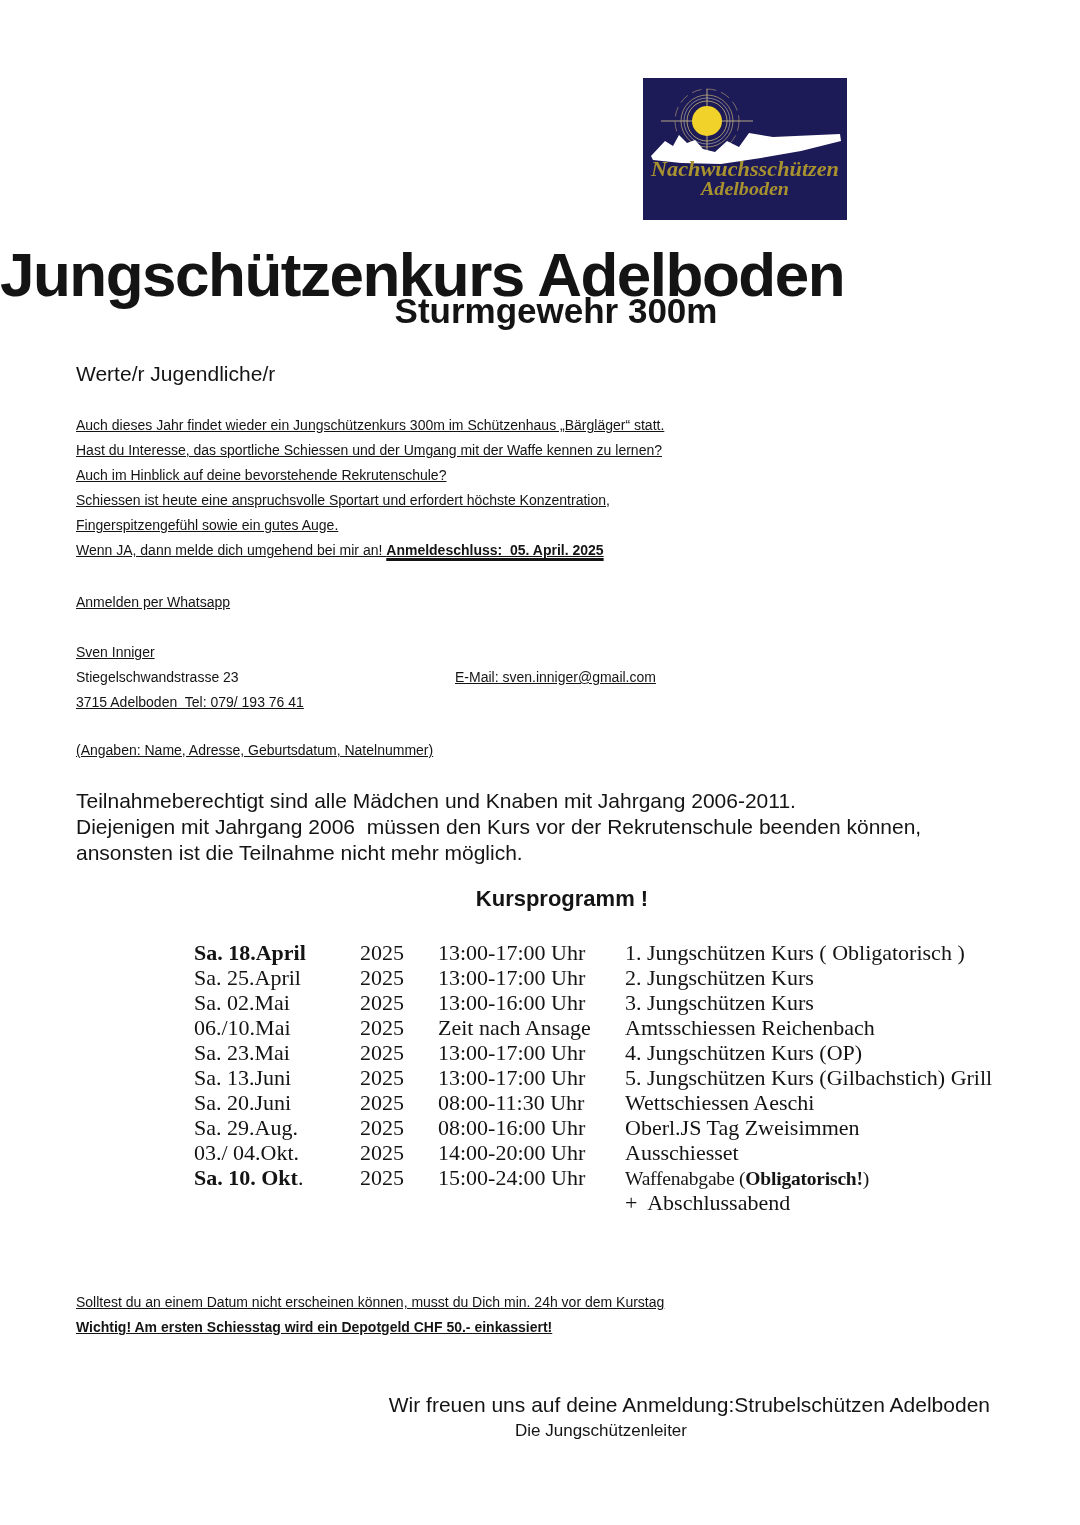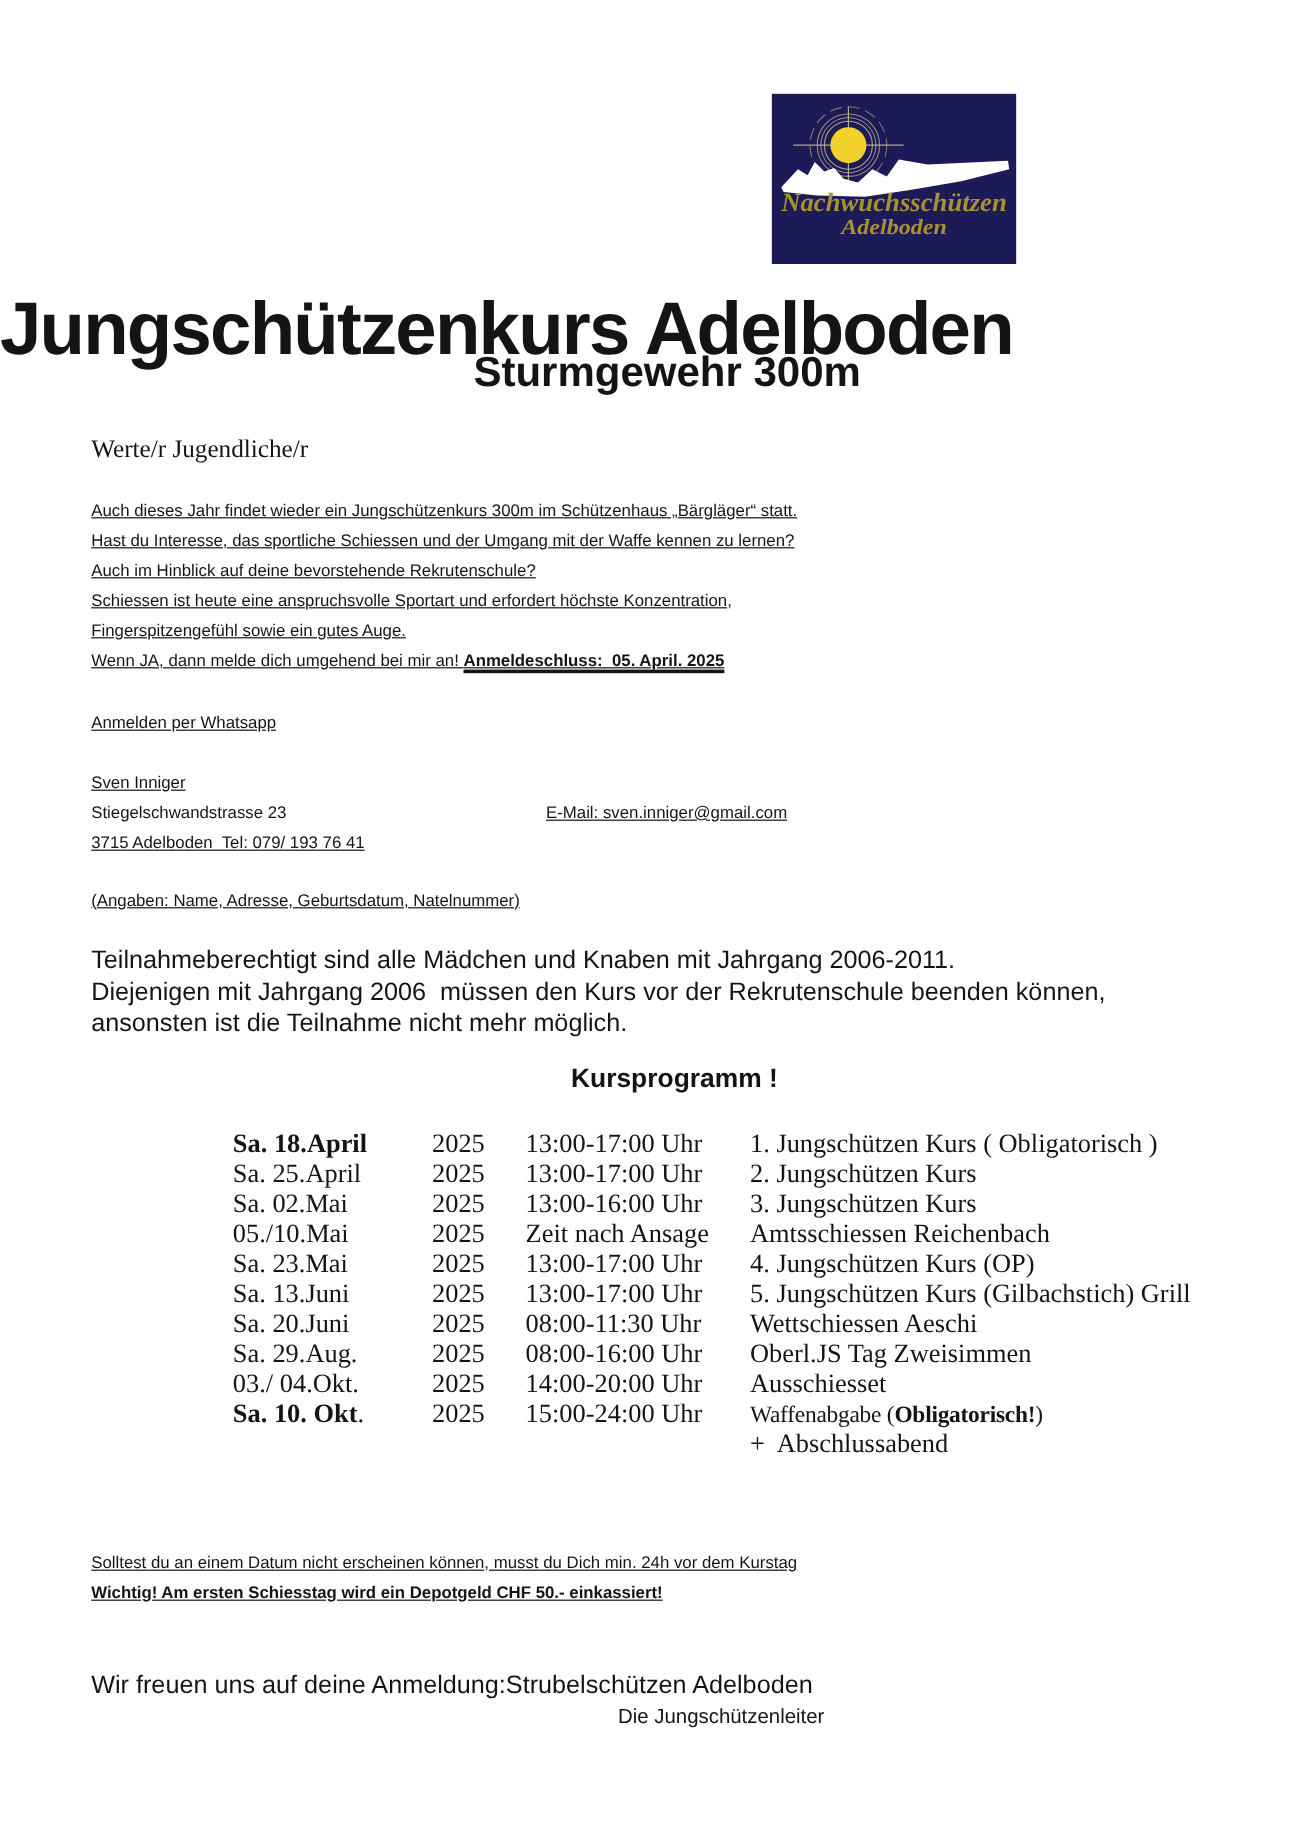--- a/index.html
+++ b/index.html
@@ -23,21 +23,21 @@
                  font-size:22px; font-weight:bold; white-space:pre; }
 
   .ktable { left:194px; top:940px; font-family:"Liberation Serif", serif; }
   .trow { height:25px; line-height:25px; font-size:22px; white-space:pre; }
   .tc1 { display:inline-block; width:166px; }
   .tc2 { display:inline-block; width:78px; }
   .tc3 { display:inline-block; width:187px; }
   .tc4 { display:inline-block; }
   .cond { font-size:19.5px; letter-spacing:-0.2px; }
 
-  .farewell { left:76px; top:1392px; width:914px; display:flex; justify-content:flex-start;
+  .farewell { left:76px; top:1392px; width:914px; display:flex; justify-content:flex-end;
               font-size:21px; line-height:25px; white-space:pre; }
   .farewell2 { left:0; right:0; top:1418px; text-align:center; padding-left:122px;
                font-size:17px; line-height:25px; white-space:pre; }
 </style>
 </head>
 <body>
 
 <div class="page">
 
   <div class="abs logo-wrap">
@@ -54,21 +54,21 @@
       </g>
       <polygon fill="#ffffff" points="8,78 22,63 30,68 36,57 44,65 52,62 60,71 72,74 84,63 96,69 106,55 130,59 197,56 198,63 158,73 118,80 78,86 38,85 10,82"></polygon>
       <text x="102" y="98" text-anchor="middle" font-family="Liberation Serif, serif" font-style="italic" font-weight="bold" font-size="22" fill="#a7922f" textLength="188" lengthAdjust="spacingAndGlyphs">Nachwuchsschützen</text>
       <text x="102" y="117" text-anchor="middle" font-family="Liberation Serif, serif" font-style="italic" font-weight="bold" font-size="18" fill="#a7922f" textLength="88" lengthAdjust="spacingAndGlyphs">Adelboden</text>
     </svg>
   </div>
 
   <div class="abs title">Jungschützenkurs Adelboden</div>
   <div class="abs subtitle">Sturmgewehr 300m</div>
 
-  <div class="abs" style="left:76px; top:361px;font-family:Liberation Serif, serif;">
+  <div class="abs" style="left:76px; top:361px;">
     <div class="line26">Werte/r Jugendliche/r</div>
   </div>
 
   <div class="abs" style="left:76px; top:413px;">
     <div class="line">Auch dieses Jahr findet wieder ein Jungschützenkurs 300m im Schützenhaus „Bärgläger“ statt.</div>
     <div class="line">Hast du Interesse, das sportliche Schiessen und der Umgang mit der Waffe kennen zu lernen?</div>
     <div class="line">Auch im Hinblick auf deine bevorstehende Rekrutenschule?</div>
     <div class="line">Schiessen ist heute eine anspruchsvolle Sportart und erfordert höchste Konzentration,</div>
     <div class="line">Fingerspitzengefühl sowie ein gutes Auge.</div>
     <div class="line"><span>Wenn JA, dann melde dich umgehend bei mir an! </span><span class="b ul">Anmeldeschluss:  05. April. 2025</span></div>
@@ -93,21 +93,21 @@
     <div class="line26">Diejenigen mit Jahrgang 2006  müssen den Kurs vor der Rekrutenschule beenden können,</div>
     <div class="line26">ansonsten ist die Teilnahme nicht mehr möglich.</div>
   </div>
 
   <div class="abs kursheading">Kursprogramm !</div>
 
   <div class="abs ktable">
     <div class="trow"><span class="tc1 b">Sa. 18.April</span><span class="tc2">2025</span><span class="tc3">13:00-17:00 Uhr</span><span class="tc4">1. Jungschützen Kurs ( Obligatorisch )</span></div>
     <div class="trow"><span class="tc1">Sa. 25.April</span><span class="tc2">2025</span><span class="tc3">13:00-17:00 Uhr</span><span class="tc4">2. Jungschützen Kurs</span></div>
     <div class="trow"><span class="tc1">Sa. 02.Mai</span><span class="tc2">2025</span><span class="tc3">13:00-16:00 Uhr</span><span class="tc4">3. Jungschützen Kurs</span></div>
-    <div class="trow"><span class="tc1">05./10.Mai</span><span class="tc2">2025</span><span class="tc3">Zeit nach Ansage</span><span class="tc4">Amtsschiessen Reichenbach</span></div>
+    <div class="trow"><span class="tc1">06./10.Mai</span><span class="tc2">2025</span><span class="tc3">Zeit nach Ansage</span><span class="tc4">Amtsschiessen Reichenbach</span></div>
     <div class="trow"><span class="tc1">Sa. 23.Mai</span><span class="tc2">2025</span><span class="tc3">13:00-17:00 Uhr</span><span class="tc4">4. Jungschützen Kurs (OP)</span></div>
     <div class="trow"><span class="tc1">Sa. 13.Juni</span><span class="tc2">2025</span><span class="tc3">13:00-17:00 Uhr</span><span class="tc4">5. Jungschützen Kurs (Gilbachstich) Grill</span></div>
     <div class="trow"><span class="tc1">Sa. 20.Juni</span><span class="tc2">2025</span><span class="tc3">08:00-11:30 Uhr</span><span class="tc4">Wettschiessen Aeschi</span></div>
     <div class="trow"><span class="tc1">Sa. 29.Aug.</span><span class="tc2">2025</span><span class="tc3">08:00-16:00 Uhr</span><span class="tc4">Oberl.JS Tag Zweisimmen</span></div>
     <div class="trow"><span class="tc1">03./ 04.Okt.</span><span class="tc2">2025</span><span class="tc3">14:00-20:00 Uhr</span><span class="tc4">Ausschiesset</span></div>
     <div class="trow"><span class="tc1"><span class="b">Sa. 10. Okt</span><span>.</span></span><span class="tc2">2025</span><span class="tc3">15:00-24:00 Uhr</span><span class="tc4 cond"><span>Waffenabgabe (</span><span class="b">Obligatorisch!</span><span>)</span></span></div>
     <div class="trow"><span class="tc1"></span><span class="tc2"></span><span class="tc3"></span><span class="tc4">+  Abschlussabend</span></div>
   </div>
 
   <div class="abs" style="left:76px; top:1290px;">

